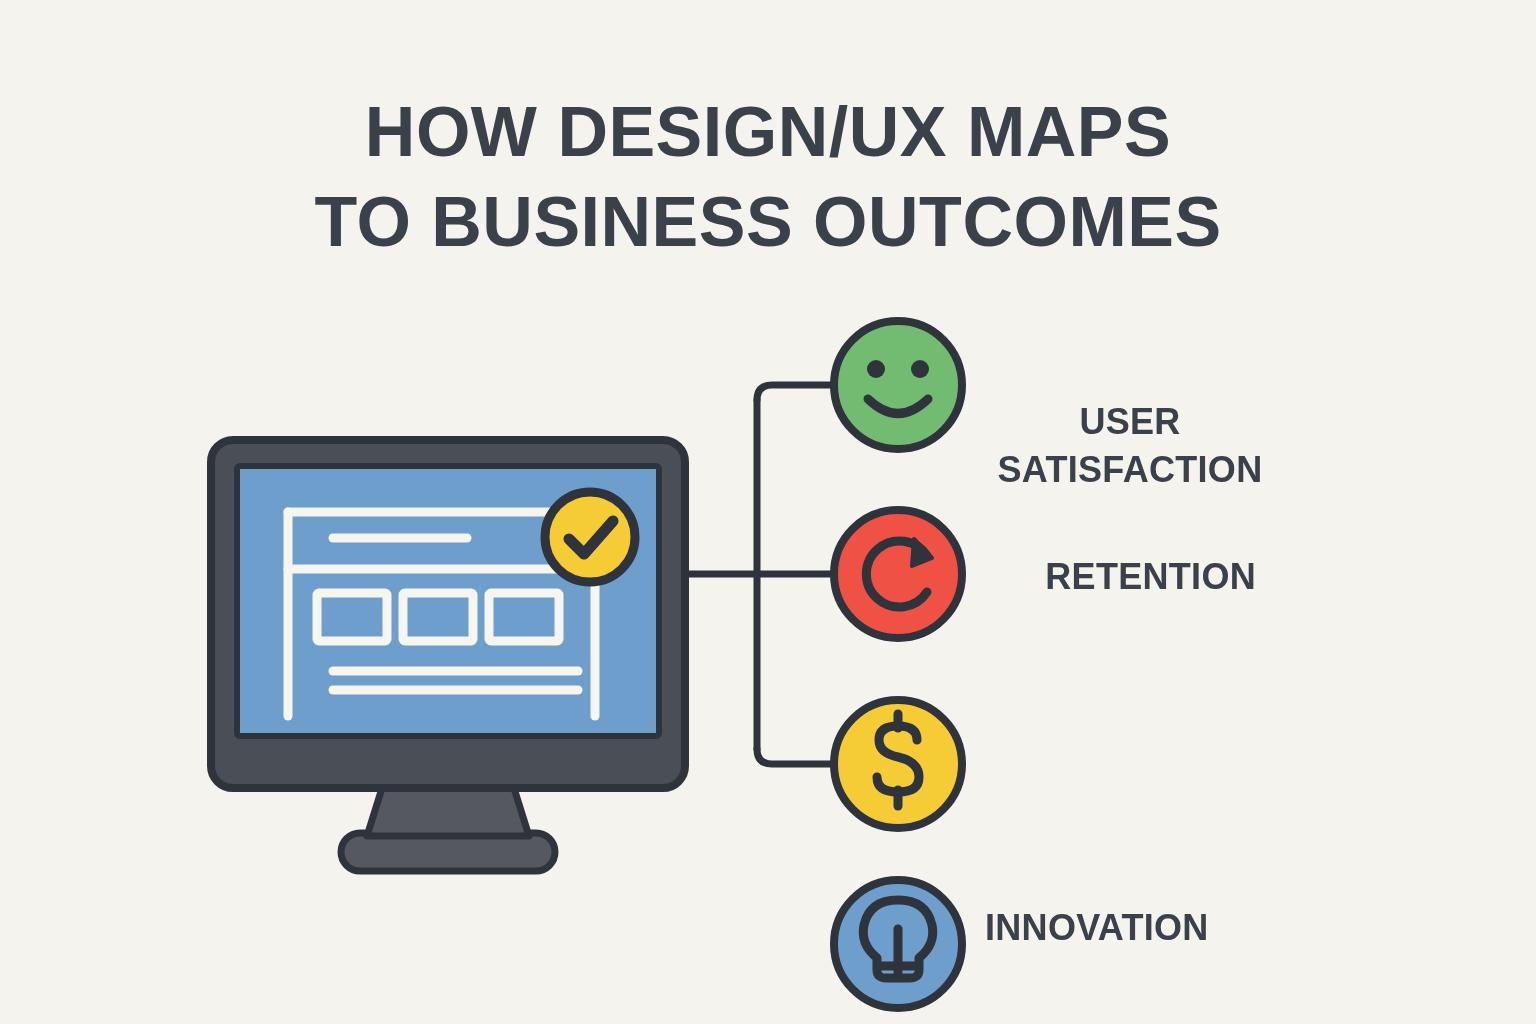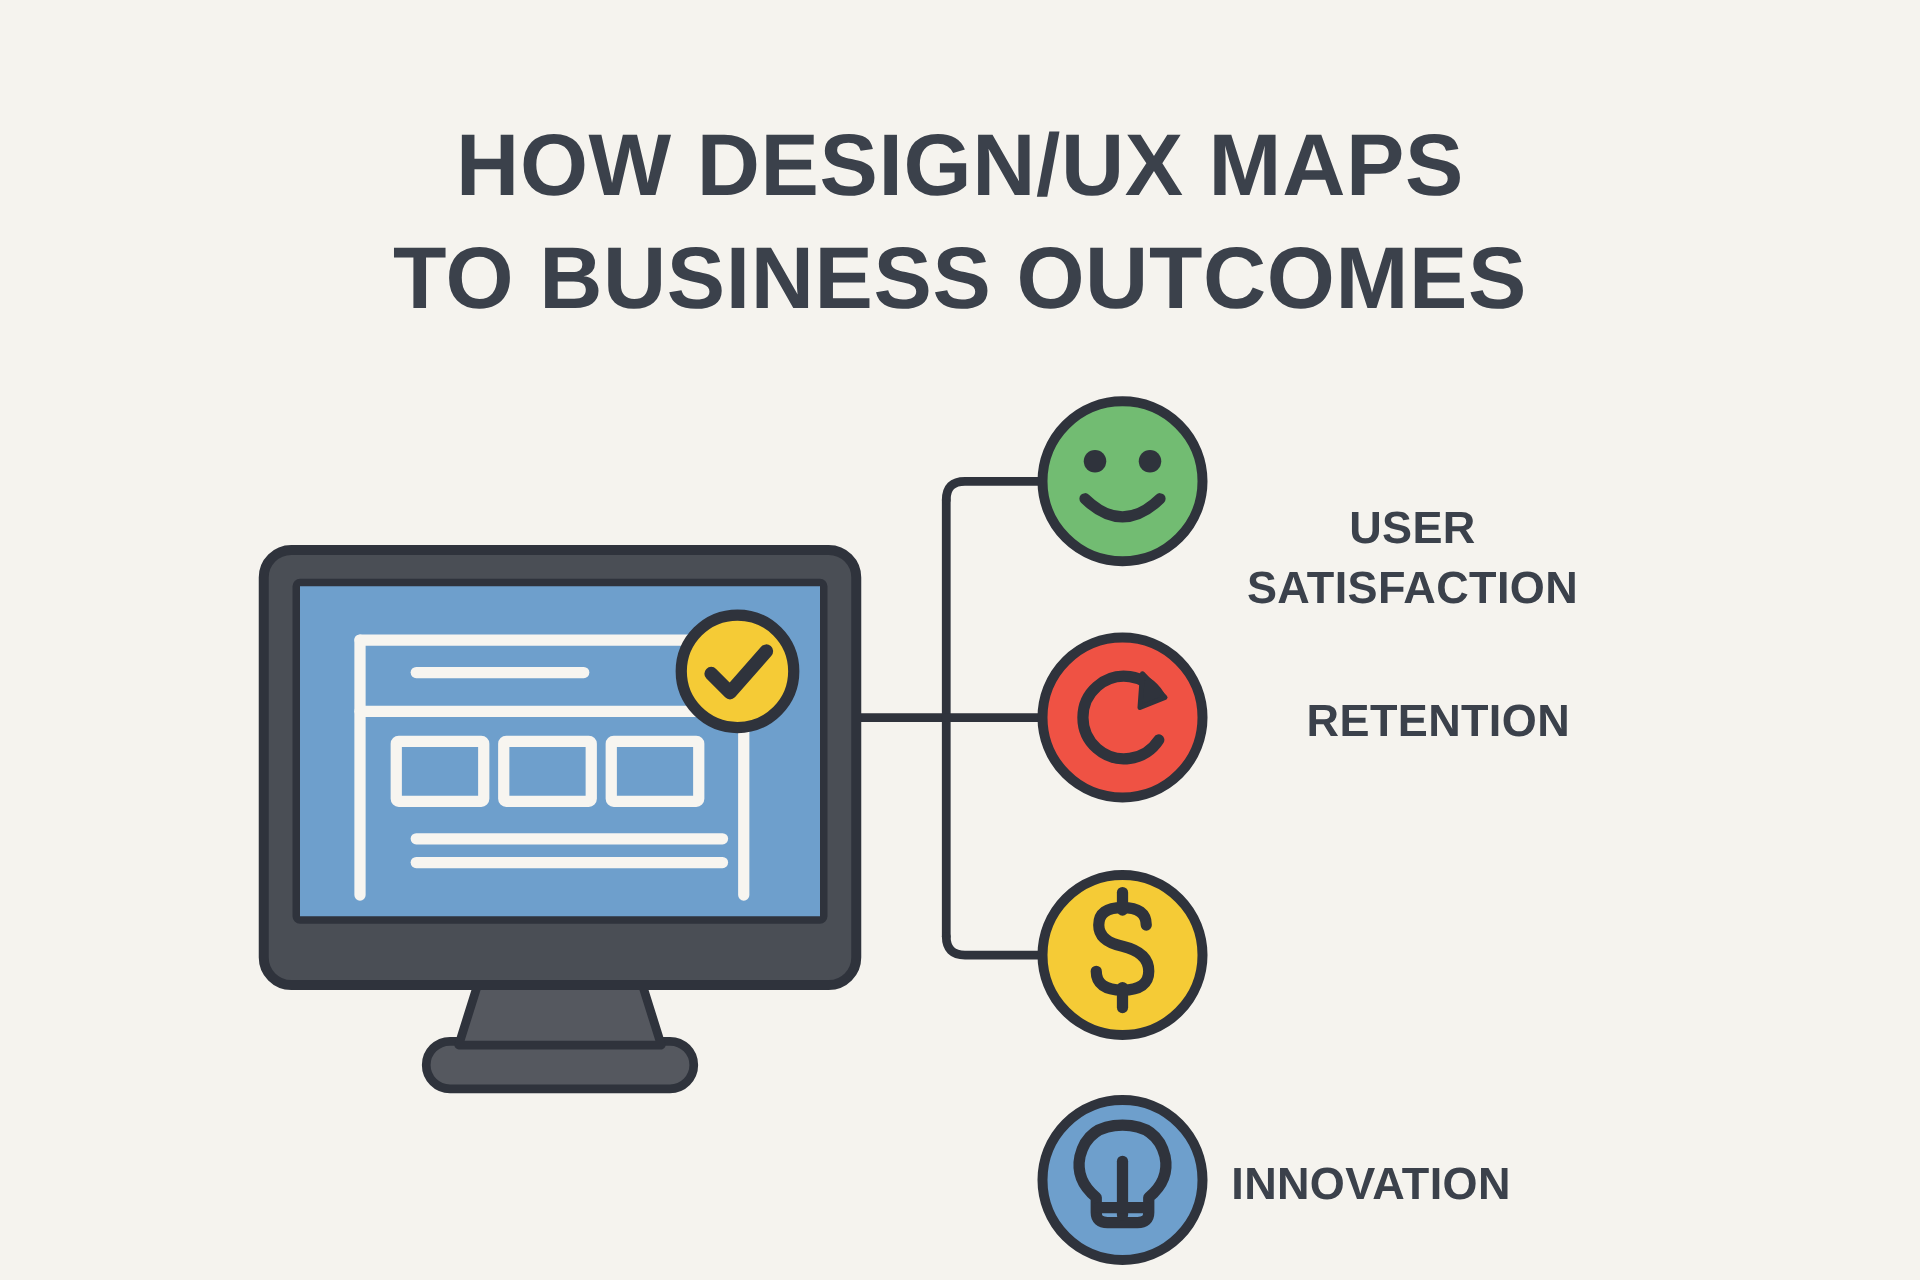--- a/index.html
+++ b/index.html
@@ -68,21 +68,21 @@
     text-align: right;
   }
   .label-cost-savings {
     left: 985px;
     top: 743px;
     width: 330px;
     text-align: left;
   }
   .label-innovation {
     left: 985px;
-    top: 923px;
+    top: 904px;
     width: 330px;
     text-align: left;
   }
 </style>
 </head>
 <body>
 
 <div id="infographic">
 
   <div class="title-block">

